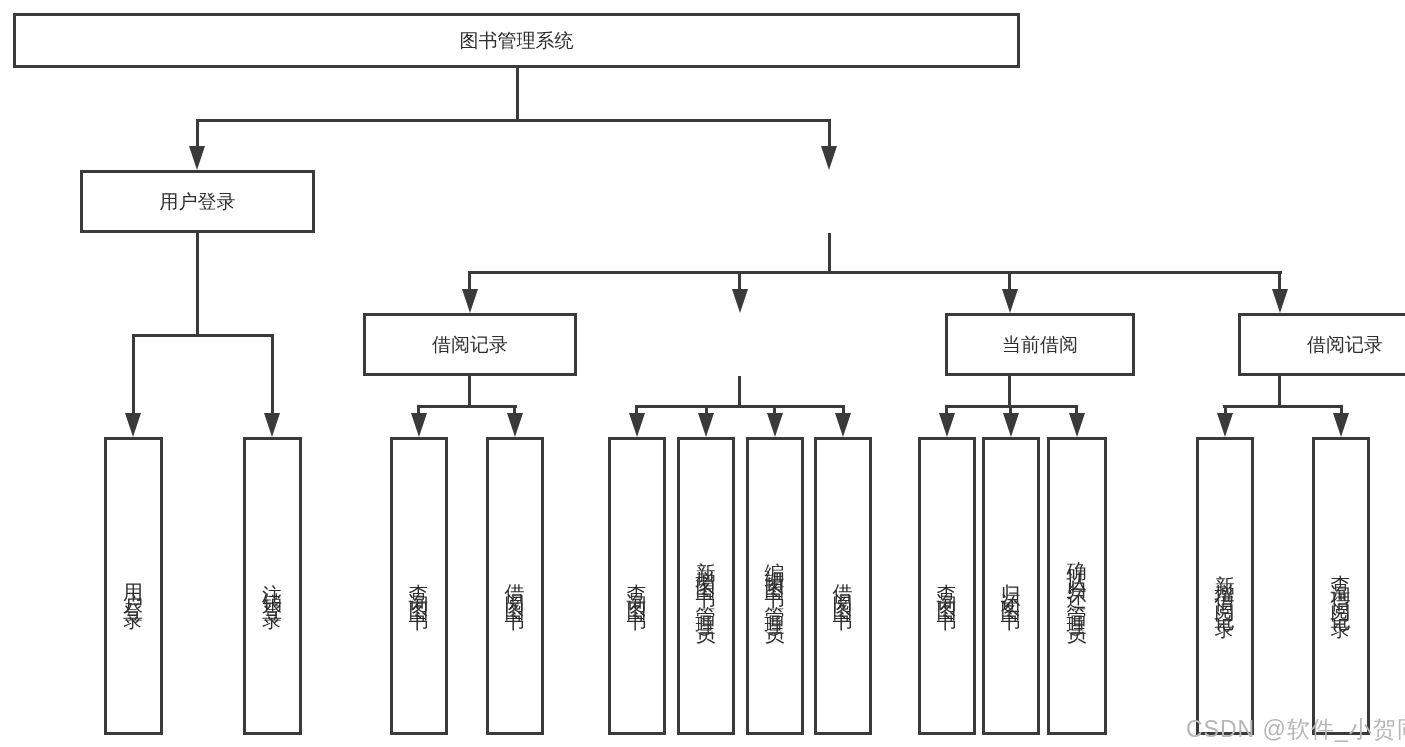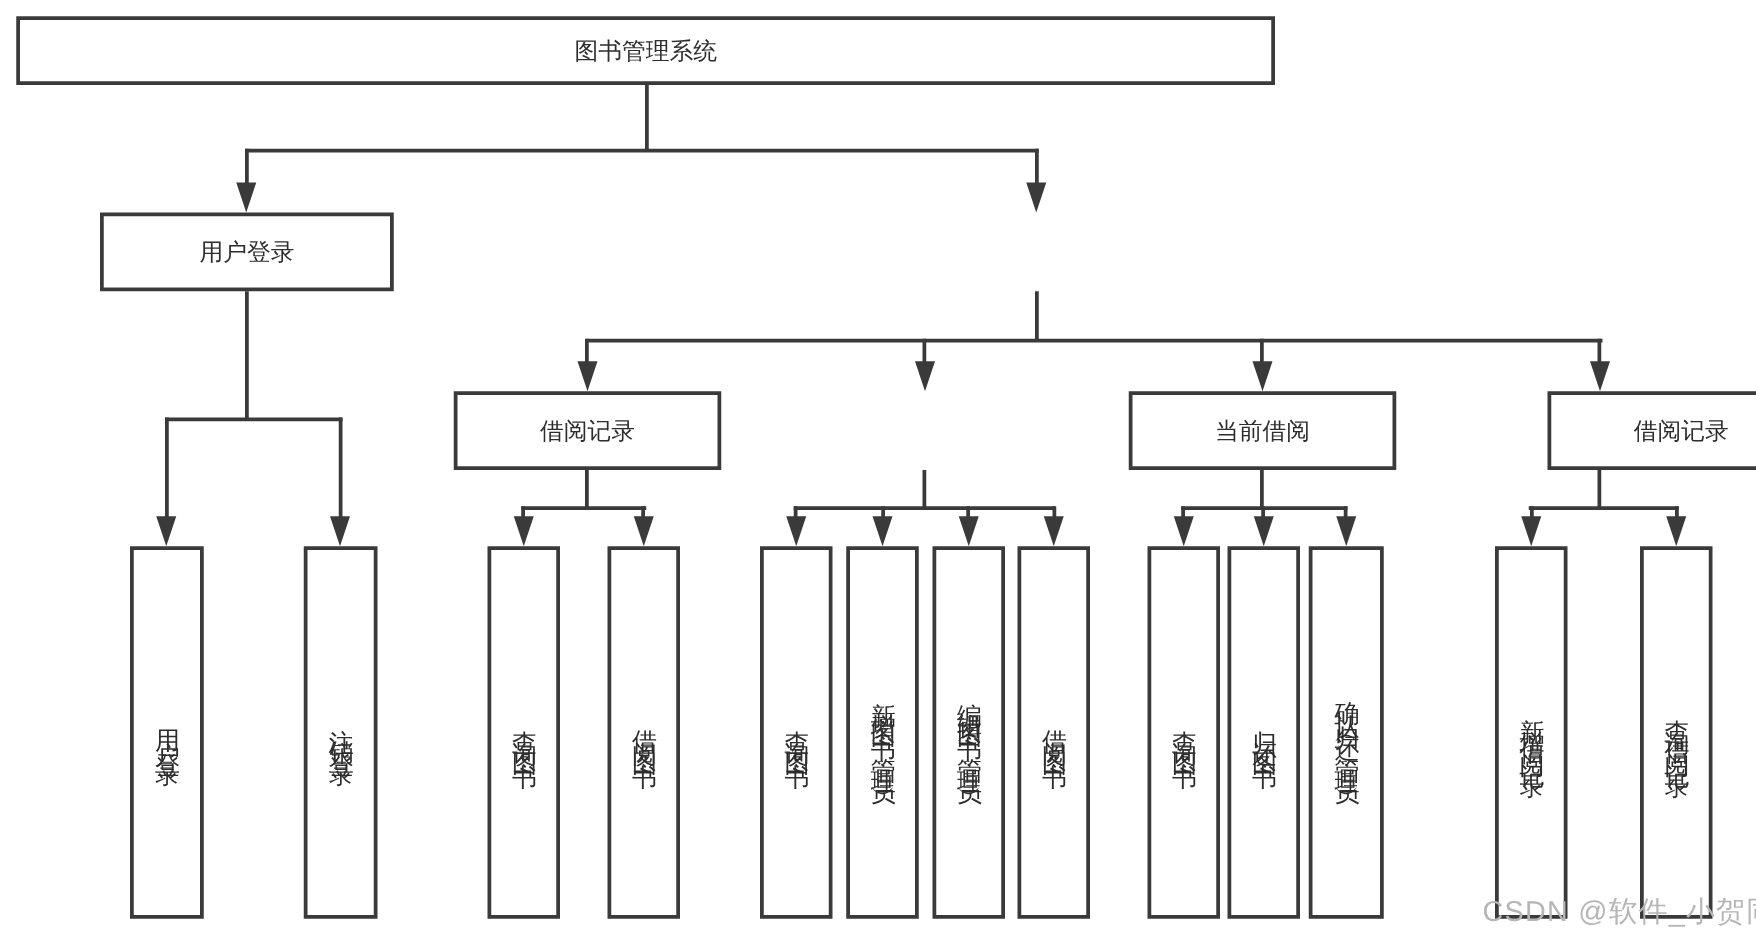--- a/index.html
+++ b/index.html
@@ -88,21 +88,21 @@
   <div class="vline" style="left:738px;top:271px;height:22px"></div>
   <div class="arrow" style="left:732px;top:289px"></div>
   <div class="vline" style="left:1008px;top:271px;height:22px"></div>
   <div class="arrow" style="left:1002px;top:289px"></div>
   <div class="vline" style="left:1278px;top:271px;height:22px"></div>
   <div class="arrow" style="left:1272px;top:289px"></div>
 
   <div class="box" style="left:363px;top:313px;width:214px;height:63px">
     <span>借阅记录</span>
   </div>
-  <div class="box" style="left:903px;top:313px;width:214px;height:63px">
+  <div class="box" style="left:945px;top:313px;width:190px;height:63px">
     <span>当前借阅</span>
   </div>
   <div class="box" style="left:1238px;top:313px;width:214px;height:63px">
     <span>借阅记录</span>
   </div>
 
   <div class="vline" style="left:468px;top:376px;height:31px"></div>
   <div class="hline" style="left:417px;top:405px;width:100px"></div>
   <div class="vline" style="left:417px;top:405px;height:10px"></div>
   <div class="arrow" style="left:411px;top:413px"></div>

